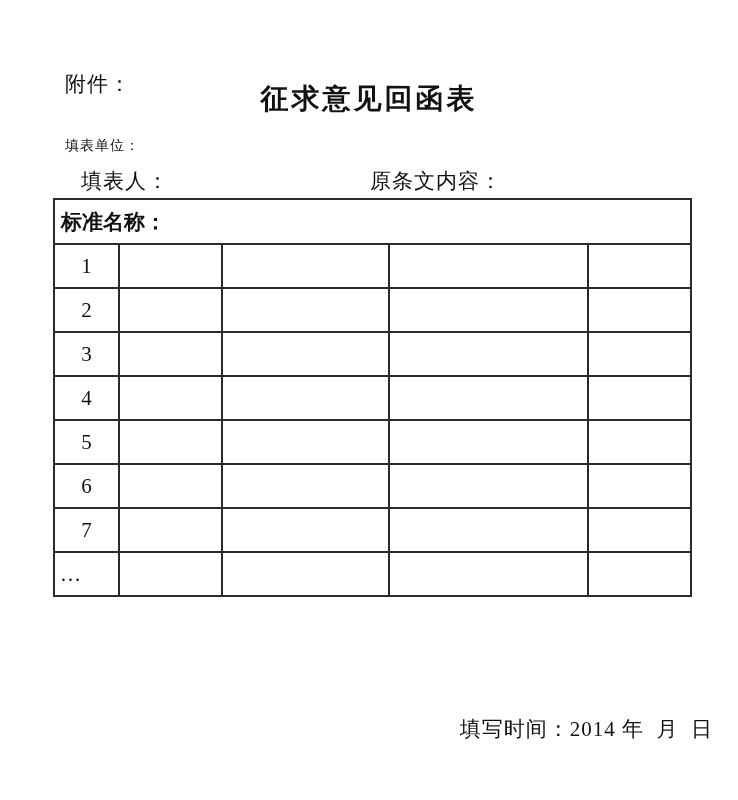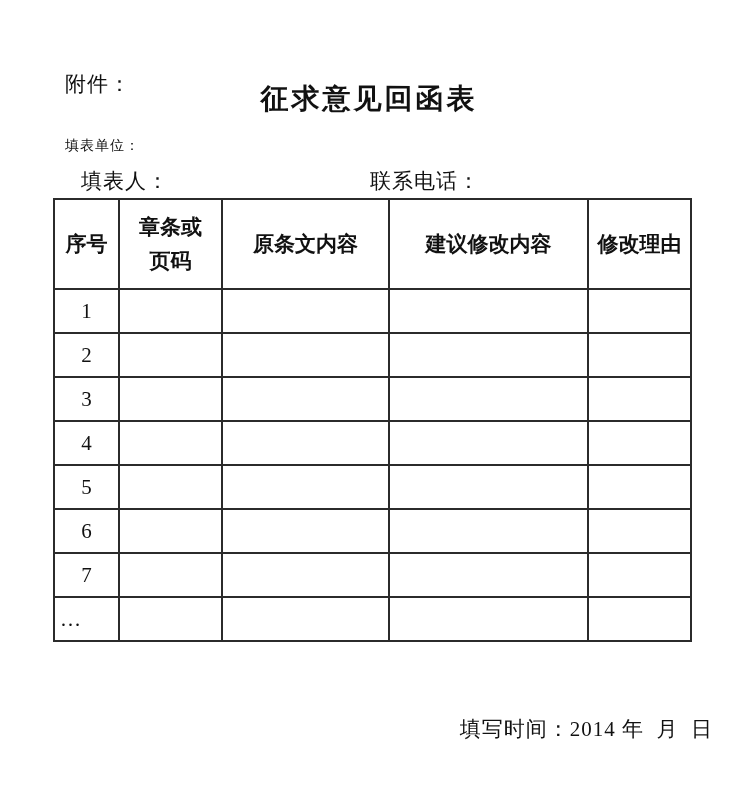--- a/index.html
+++ b/index.html
@@ -68,40 +68,35 @@
 <body>
 
 <div class="attachment">附件：</div>
 
 <div class="doc-title">征求意见回函表</div>
 
 <div class="line-unit">填表单位：</div>
 
 <div class="line-person">
   <span class="p-label">填表人：</span>
-  <span class="phone-label">联系电话：</span>
+  <span class="phone-label">原条文内容：</span>
 </div>
 
 <div class="table-wrap">
   <table class="feedback">
     <colgroup>
       <col style="width:65px">
       <col style="width:103px">
       <col style="width:167px">
       <col style="width:199px">
       <col style="width:103px">
     </colgroup>
     <tbody>
-      <tr class="header-row">
-        <th>序号</th>
-        <th>章条或
-页码</th>
-        <th>原条文内容</th>
-        <th>建议修改内容</th>
-        <th>修改理由</th>
+      <tr>
+        <td class="std-name-cell" colspan="5">标准名称：</td>
       </tr>
     </tbody>
     <tbody class="data-rows">
       <tr>
         <td class="seq-cell">1</td>
         <td></td>
         <td></td>
         <td></td>
         <td></td>
       </tr>

